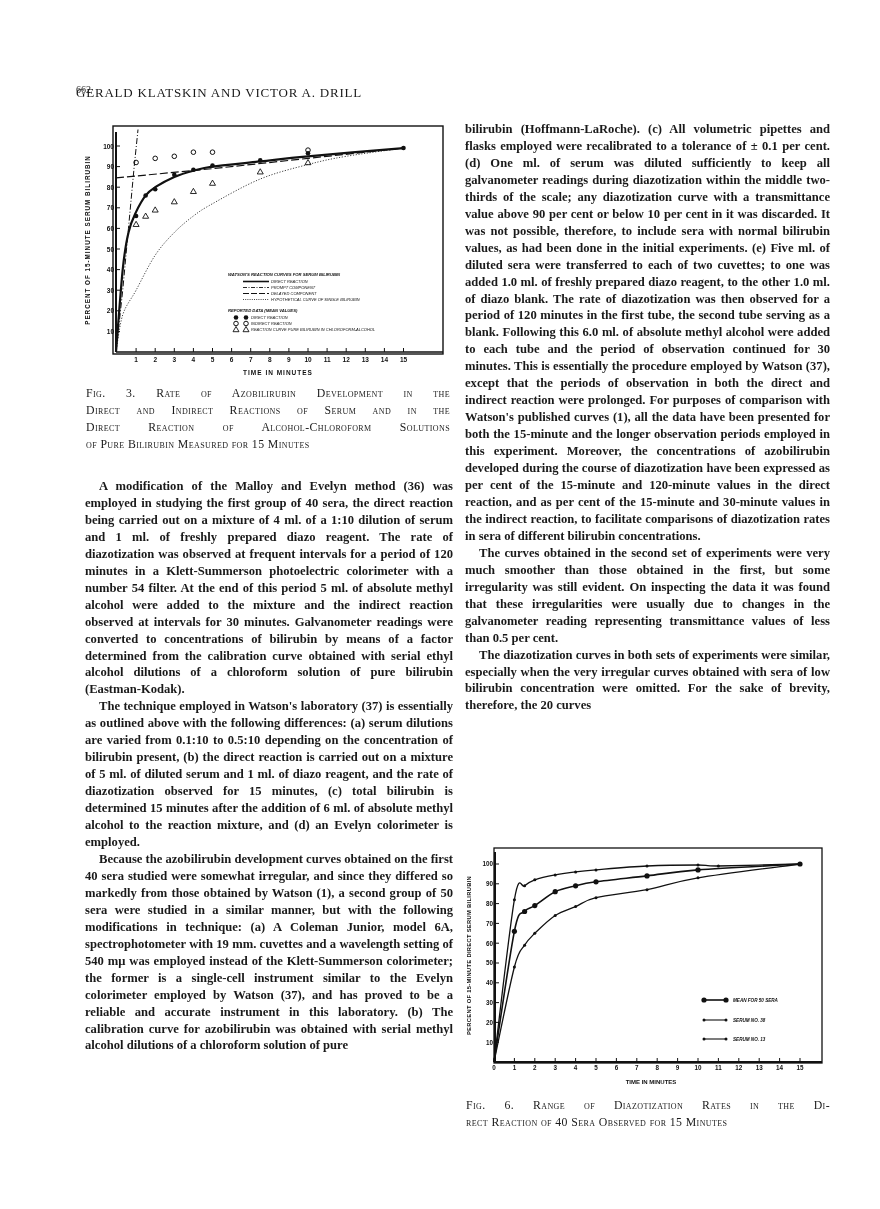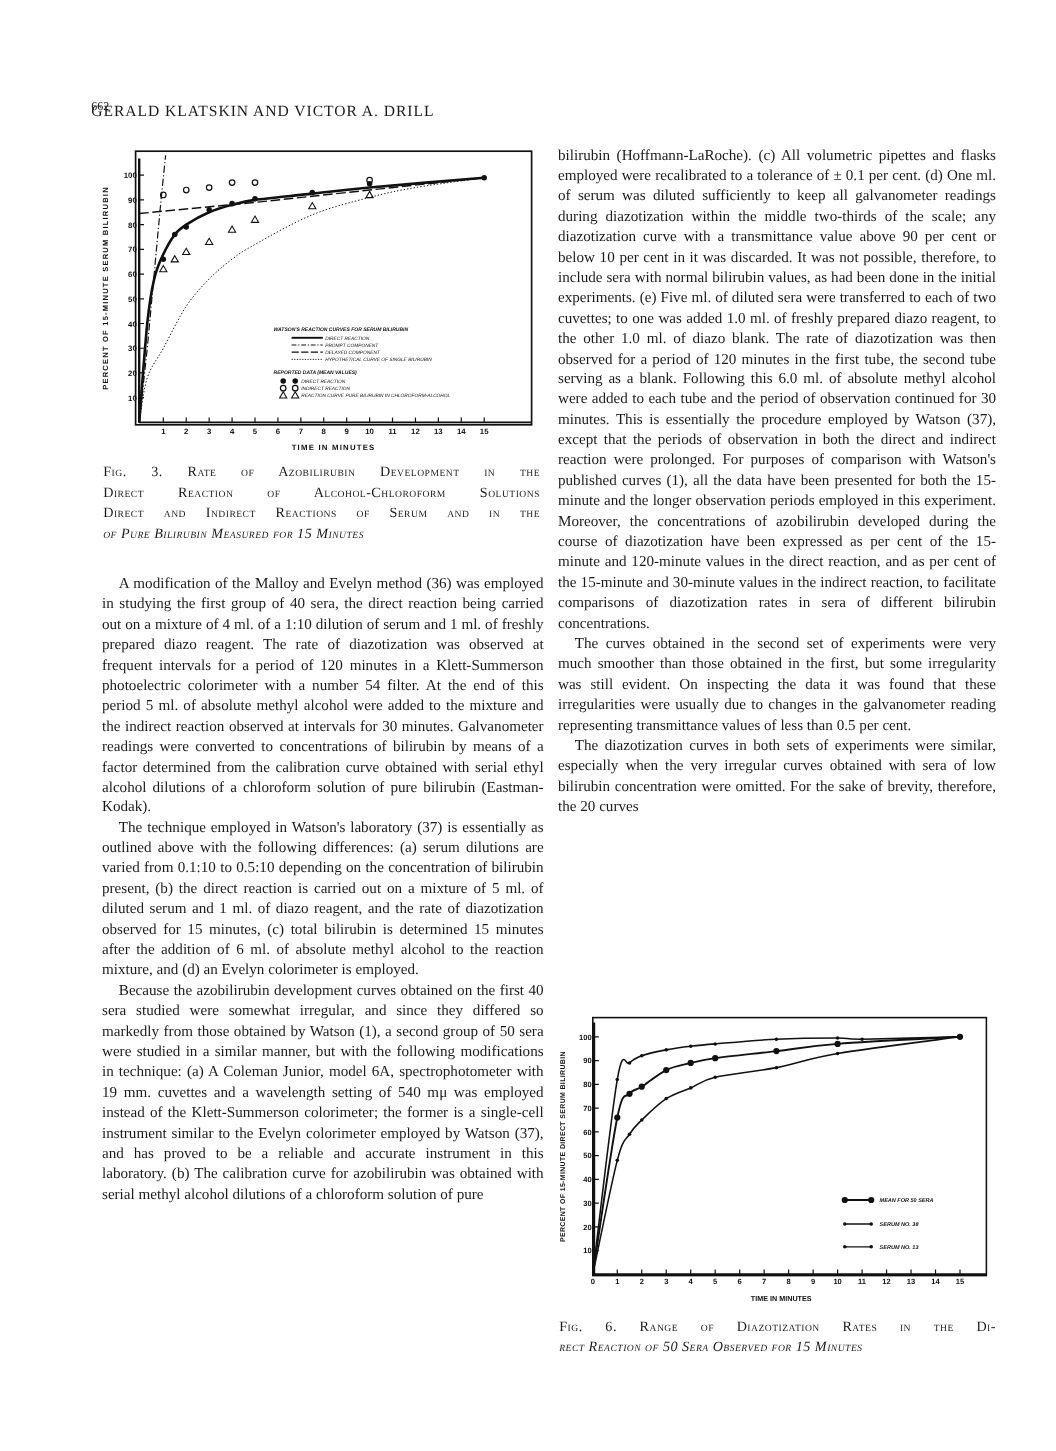--- a/index.html
+++ b/index.html
@@ -2,29 +2,29 @@
 <html><head>
 <meta charset="utf-8">
 <style>
   html, body { margin: 0; padding: 0; background: #ffffff; }
   body { width: 880px; height: 1209px; position: relative; overflow: hidden;
          font-family: "Liberation Serif", "DejaVu Serif", serif; color: #1a1a1a; }
   .header { position: absolute; top: 84px; left: 76px; width: 754px; height: 20px; }
   .page-num { position: absolute; left: 0; top: 0; font-size: 10px; }
   .running-head { position: absolute; left: 0; right: 0; top: 1px; text-align: left; font-size: 13px; letter-spacing: 0.8px; }
   .col { position: absolute; font-size: 12.6px; line-height: 16.95px; text-align: justify; }
-  .col p { margin: 0; text-indent: 14px; }
+  .col p { margin: 0; text-indent: 14px; font-weight: bold; }
   .col p.noindent { text-indent: 0; }
   .left-col { left: 85px; width: 368px; top: 478px; }
   .right-col { left: 465px; width: 365px; top: 121px; }
   .caption { position: absolute; font-size: 11.8px; line-height: 17px; font-variant: small-caps; letter-spacing: 0.4px; text-align: justify; }
   .cap1 { left: 86px; top: 385px; width: 364px; }
   .cap2 { left: 466px; top: 1097px; width: 364px; }
   .cap-line { display: block; text-align-last: justify; }
-  .cap-line.last { text-align-last: left; font-style: italic; }
+  .cap-line.last { text-align-last: left; }
   .fig { position: absolute; }
   .fig1 { left: 78px; top: 118px; width: 380px; height: 262px; }
   .fig2 { left: 458px; top: 840px; width: 380px; height: 246px; }
   svg text { font-family: "Liberation Sans", "DejaVu Sans", sans-serif; }
 </style>
 </head>
 <body>
 
 <div class="header">
   <span class="page-num">662</span>
@@ -131,22 +131,22 @@
       <circle cx="158" cy="205.5" r="2.3" fill="none" stroke="#111" stroke-width="1"></circle>
       <circle cx="168" cy="205.5" r="2.3" fill="none" stroke="#111" stroke-width="1"></circle>
       <text x="173" y="207" font-size="4" font-style="italic" fill="#111">INDIRECT REACTION</text>
       <path d="M158,208.5 L161,213.7 L155,213.7 Z" fill="none" stroke="#111" stroke-width="0.9"></path>
       <path d="M168,208.5 L171,213.7 L165,213.7 Z" fill="none" stroke="#111" stroke-width="0.9"></path>
       <text x="173" y="213" font-size="4" font-style="italic" fill="#111">REACTION CURVE PURE BILIRUBIN IN CHLOROFORM-ALCOHOL</text>
     </svg>
 </div>
 <div class="caption cap1">
   <span class="cap-line">Fig. 3.  Rate of Azobilirubin Development in the</span>
+  <span class="cap-line">Direct and Indirect Reactions of Serum and in the</span>
   <span class="cap-line">Direct Reaction of Alcohol-Chloroform Solutions</span>
-  <span class="cap-line">Direct and Indirect Reactions of Serum and in the</span>
   <span class="cap-line last">of Pure Bilirubin Measured for 15 Minutes</span>
 </div>
 
 <div class="col left-col">
   <p>A modification of the Malloy and Evelyn method (36) was employed in studying the first group of 40 sera, the direct reaction being carried out on a mixture of 4 ml. of a 1:10 dilution of serum and 1 ml. of freshly prepared diazo reagent.  The rate of diazotization was observed at frequent intervals for a period of 120 minutes in a Klett-Summerson photoelectric colorimeter with a number 54 filter.  At the end of this period 5 ml. of absolute methyl alcohol were added to the mixture and the indirect reaction observed at intervals for 30 minutes. Galvanometer readings were converted to concentrations of bilirubin by means of a factor determined from the calibration curve obtained with serial ethyl alcohol dilutions of a chloroform solution of pure bilirubin (Eastman-Kodak).</p>
   <p>The technique employed in Watson's laboratory (37) is essentially as outlined above with the following differences: (a) serum dilutions are varied from 0.1:10 to 0.5:10 depending on the concentration of bilirubin present, (b) the direct reaction is carried out on a mixture of 5 ml. of diluted serum and 1 ml. of diazo reagent, and the rate of diazotization observed for 15 minutes, (c) total bilirubin is determined 15 minutes after the addition of 6 ml. of absolute methyl alcohol to the reaction mixture, and (d) an Evelyn colorimeter is employed.</p>
   <p>Because the azobilirubin development curves obtained on the first 40 sera studied were somewhat irregular, and since they differed so markedly from those obtained by Watson (1), a second group of 50 sera were studied in a similar manner, but with the following modifications in technique: (a) A Coleman Junior, model 6A, spectrophotometer with 19 mm. cuvettes and a wavelength setting of 540 mμ was employed instead of the Klett-Summerson colorimeter; the former is a single-cell instrument similar to the Evelyn colorimeter employed by Watson (37), and has proved to be a reliable and accurate instrument in this laboratory.  (b) The calibration curve for azobilirubin was obtained with serial methyl alcohol dilutions of a chloroform solution of pure</p>
 </div>
 
 <div class="col right-col">
@@ -254,14 +254,14 @@
       <circle cx="268" cy="180" r="1.5" fill="#111"></circle>
       <text x="275" y="181.8" font-size="4.6" font-style="italic" font-weight="bold" fill="#111">SERUM NO. 38</text>
       <line x1="246" y1="199" x2="268" y2="199" stroke="#111" stroke-width="1.1"></line>
       <circle cx="246" cy="199" r="1.5" fill="#111"></circle>
       <circle cx="268" cy="199" r="1.5" fill="#111"></circle>
       <text x="275" y="200.8" font-size="4.6" font-style="italic" font-weight="bold" fill="#111">SERUM NO. 13</text>
     </svg>
 </div>
 <div class="caption cap2">
   <span class="cap-line">Fig. 6.  Range of Diazotization Rates in the Di-</span>
-  <span class="cap-line last">rect Reaction of 50 Sera Observed for 15 Minutes</span>
+  <span class="cap-line last">rect Reaction of 40 Sera Observed for 15 Minutes</span>
 </div>
 
 </body></html>

